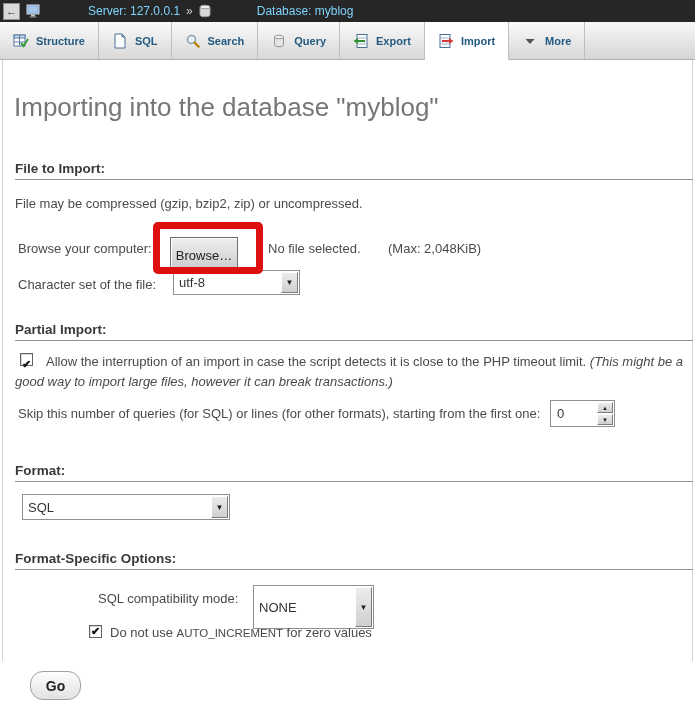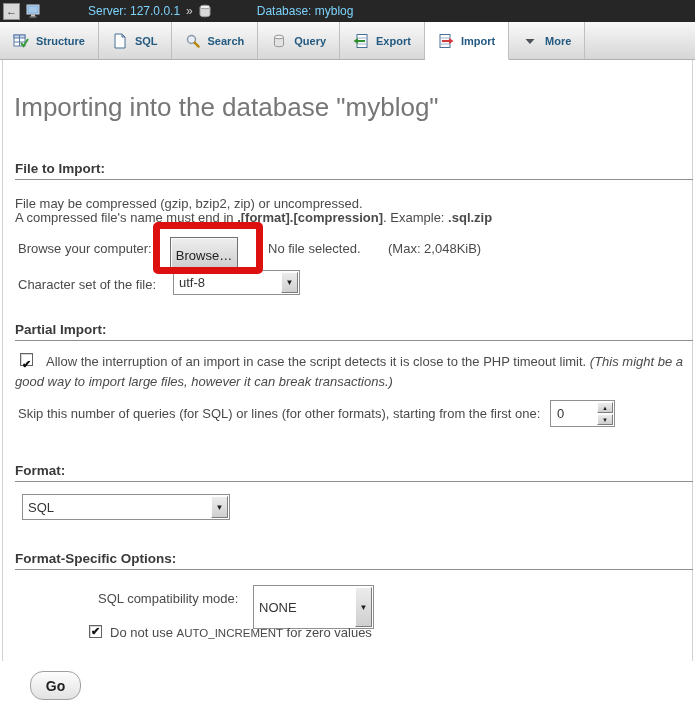--- a/index.html
+++ b/index.html
@@ -183,23 +183,20 @@
   </div>
 
   <div class="frame-line" style="left:2px; top:60px; height:601px;"></div>
   <div class="frame-line" style="left:692px; top:60px; height:601px;"></div>
 
   <h1 id="page-title">Importing into the database "myblog"</h1>
 
   <div class="section-heading" style="top:161px;">File to Import:</div>
 
   <div class="txt" style="left:15px; top:196px;">File may be compressed (gzip, bzip2, zip) or uncompressed.</div>
-  <div class="txt" style="left:15px; top:210px;">
-    <span>A compressed file's name must end in </span><b>.[format].[compression]</b><span>. Example: </span><b>.sql.zip</b>
-  </div>
 
   <div class="txt" style="left:18px; top:241px;">Browse your computer:</div>
   <button class="win-btn" style="left:170px; top:237px; width:68px; height:36px;">Browse…</button>
   <div class="txt" style="left:268px; top:241px;">No file selected.</div>
   <div class="txt" style="left:388px; top:241px;">(Max: 2,048KiB)</div>
 
   <div class="txt" style="left:18px; top:277px;text-align:center;">Character set of the file:</div>
   <div class="dropdown" style="left:166px; top:270px; width:127px; height:25px;">
     <span class="dd-value">utf-8</span>
     <span class="dd-arrow-btn">▼</span>

